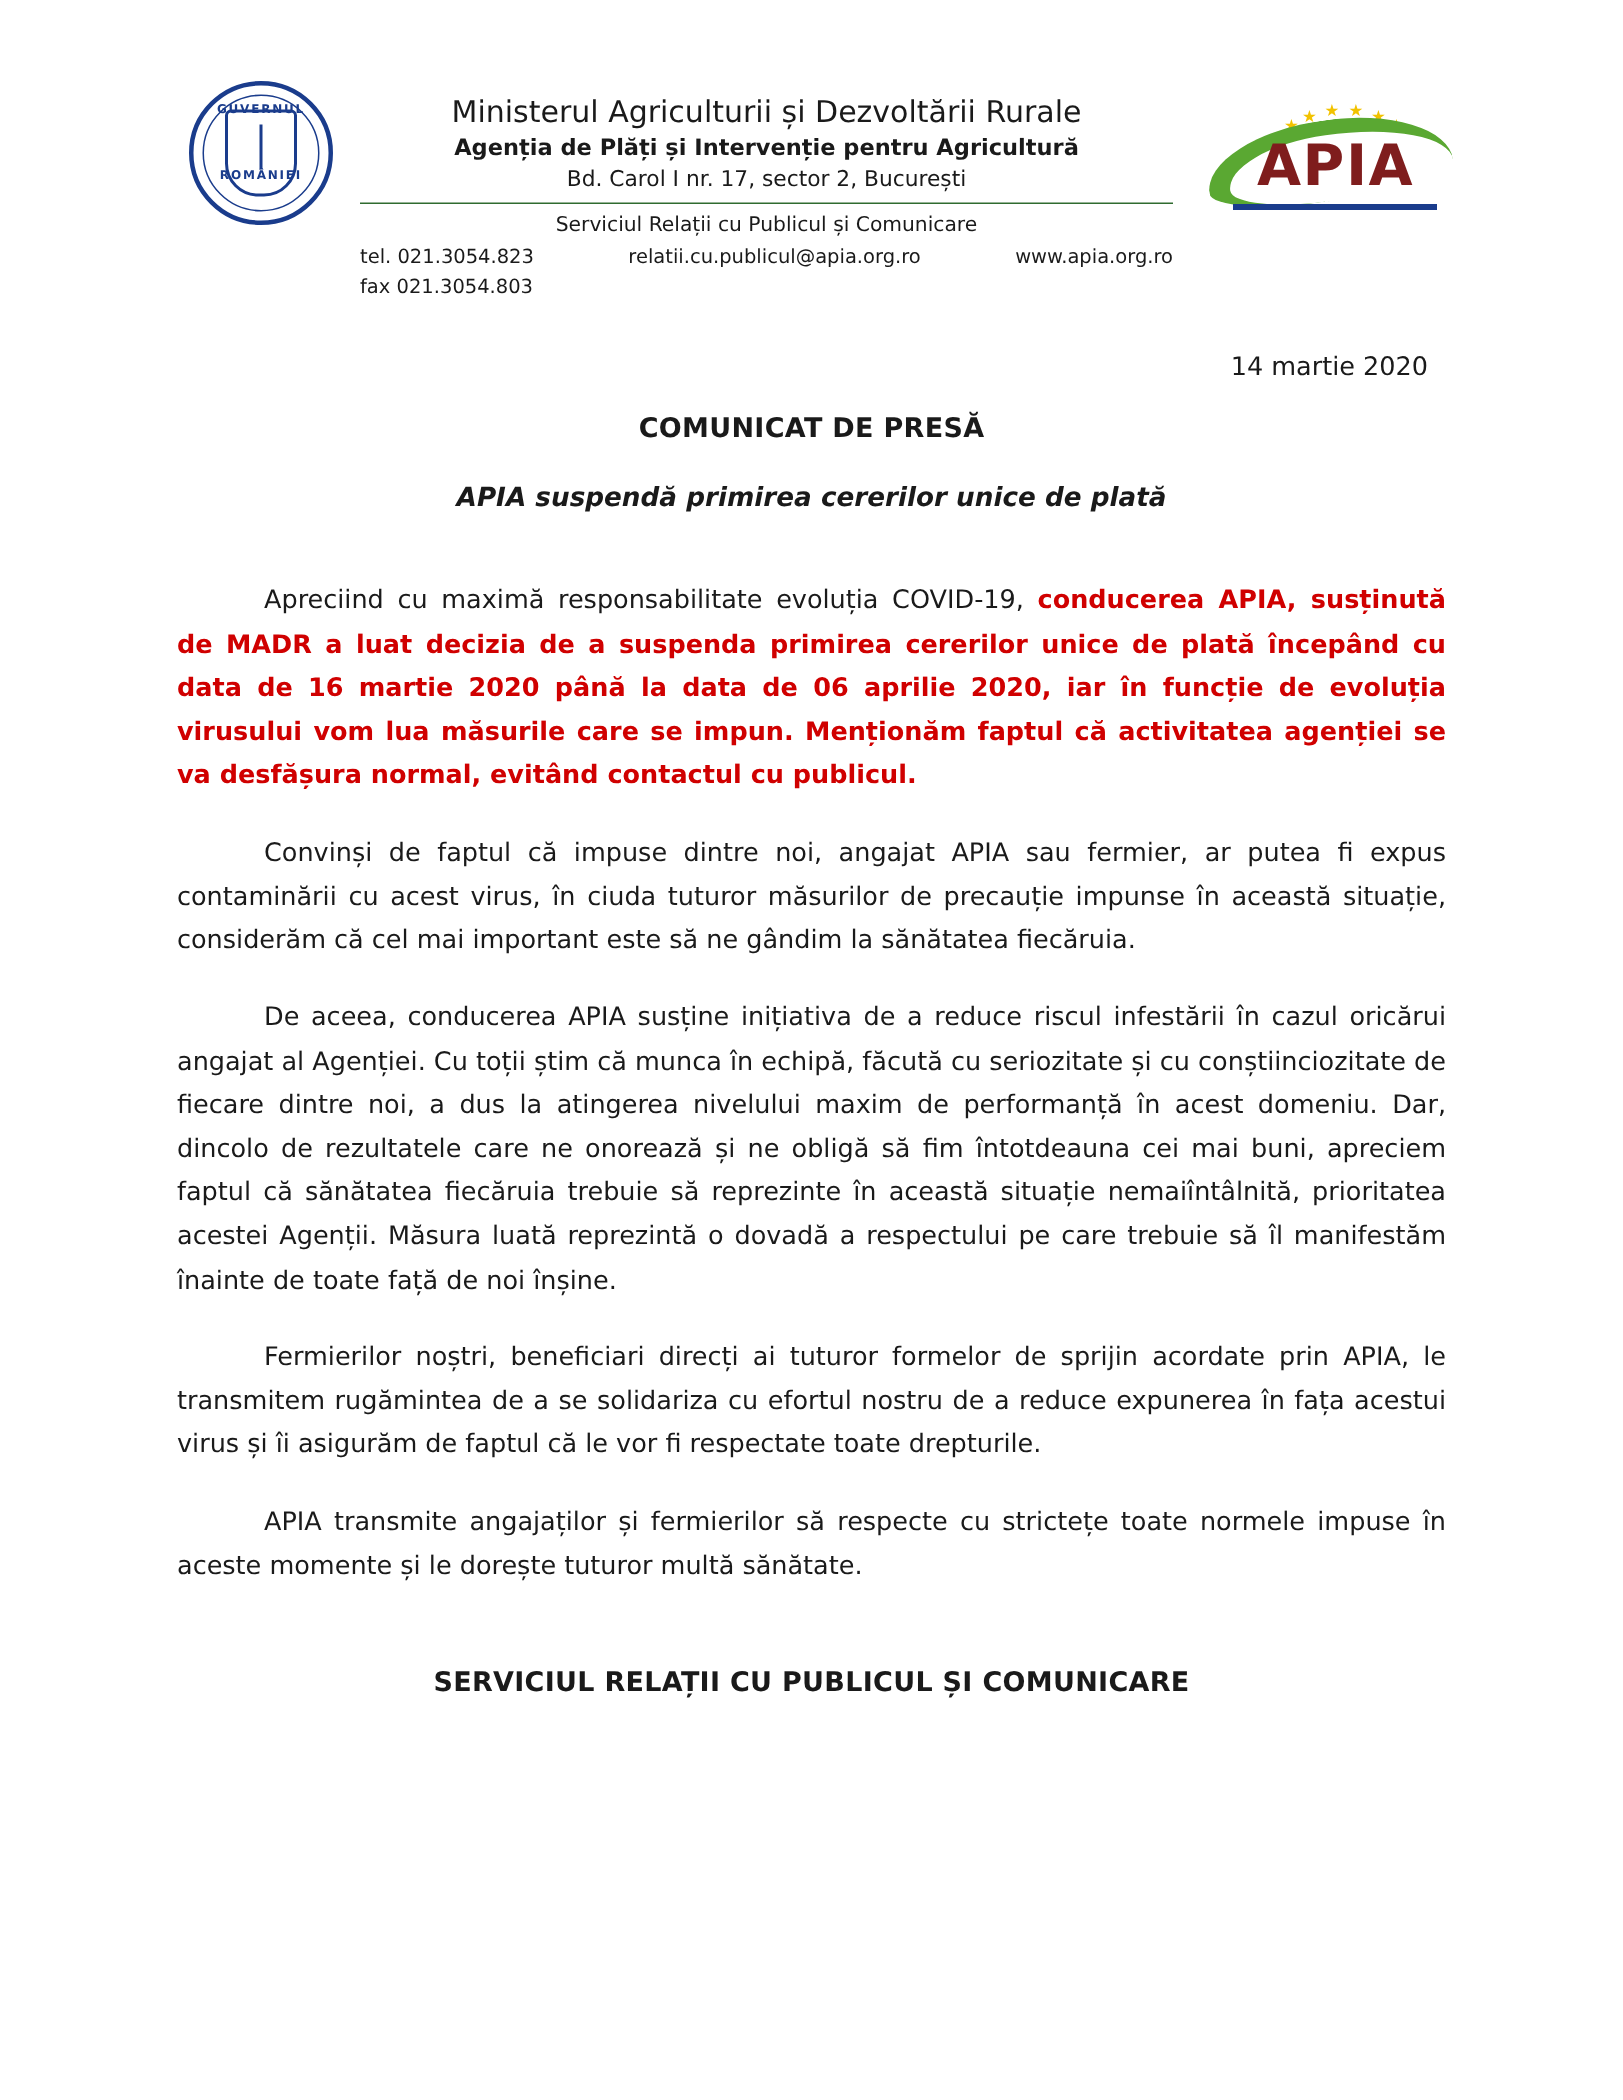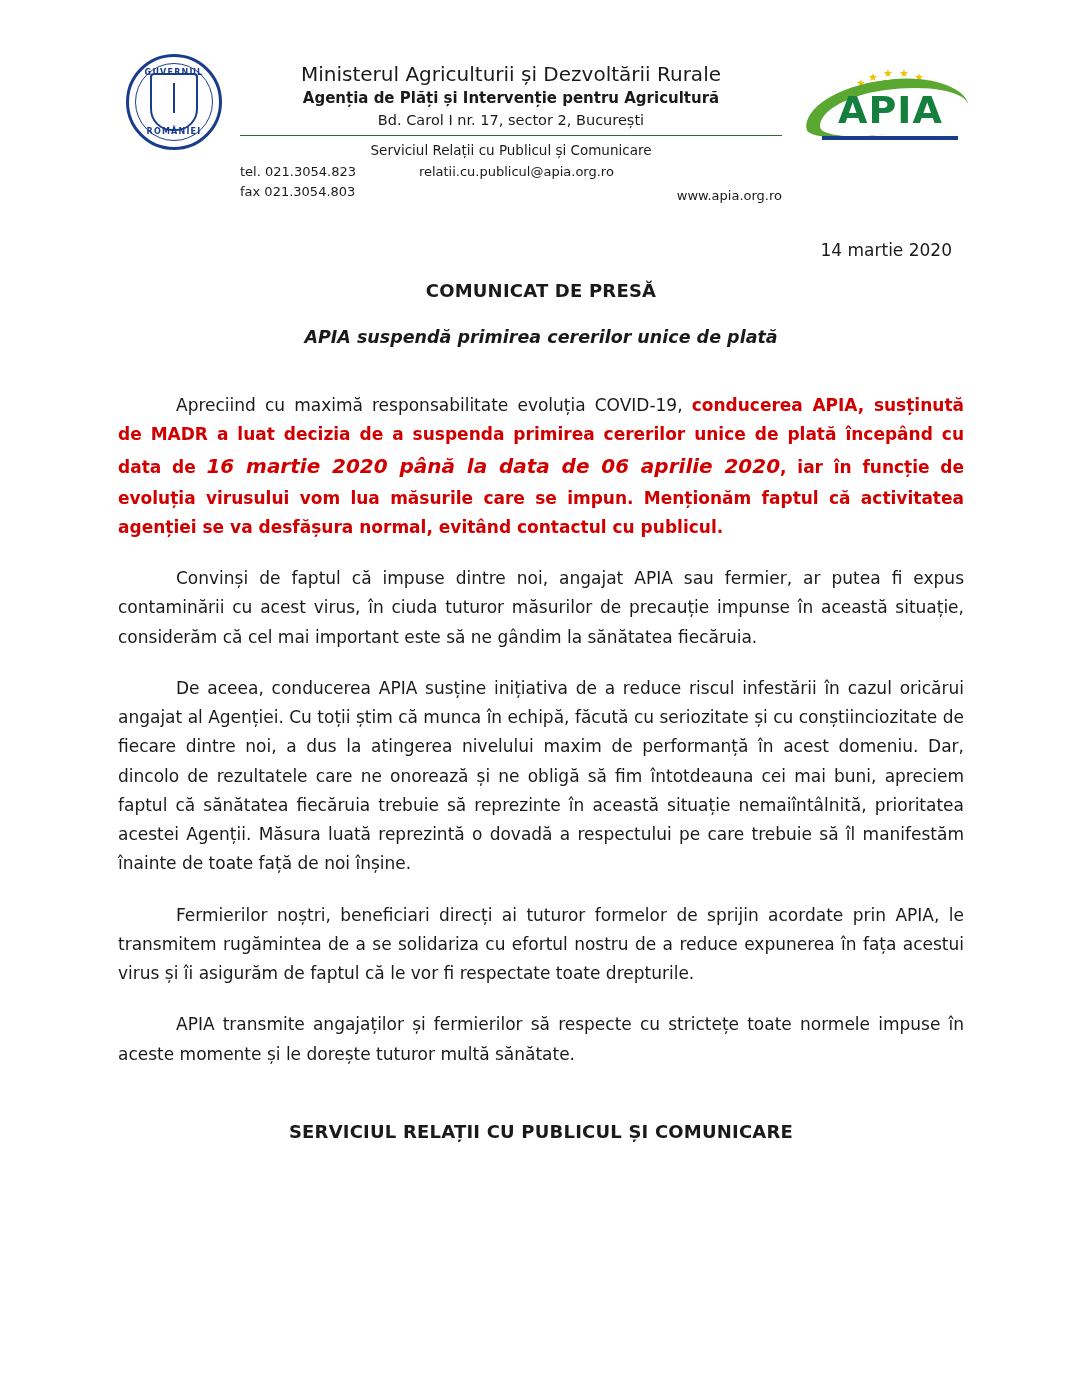--- a/index.html
+++ b/index.html
@@ -73,21 +73,21 @@
   .crest-text-top, .crest-text-bottom {
     position: absolute;
     left: 0; right: 0;
     text-align: center;
     font-size: 8px;
     letter-spacing: 1.2px;
     color: #1a3c8c;
     font-weight: bold;
   }
   .crest-text-top { top: 11px; }
-  .crest-text-bottom { bottom: 11px; }
+  .crest-text-bottom { bottom: 26px; }
 
   .head-center {
     flex: 1 1 auto;
     text-align: center;
     padding-top: 12px;
     line-height: 1.42;
   }
   .head-center .l1 { font-size: 20px; }
   .head-center .l2 { font-size: 15px; font-weight: bold; }
   .head-center .l3 { font-size: 14.5px; }
@@ -99,21 +99,21 @@
   .head-center .l4 { font-size: 13.5px; }
   .contact {
     display: flex;
     justify-content: space-between;
     font-size: 13px;
     line-height: 1.5;
     margin-top: 2px;
   }
   .contact .col { text-align: left; }
   .contact .col.mid { text-align: left; }
-  .contact .col.right { text-align: right; margin-top: 24px; }
+  .contact .col.right { text-align: right; }
 
   .logo {
     width: 172px;
     flex: 0 0 172px;
     padding-top: 18px;
   }
   .apia-logo {
     position: relative;
     width: 160px;
     height: 76px;
@@ -146,21 +146,21 @@
     transform: rotate(-8deg);
   }
   .apia-word {
     position: absolute;
     left: 34px;
     top: 22px;
     font-family: "DejaVu Sans", sans-serif;
     font-weight: bold;
     font-size: 38px;
     letter-spacing: 1px;
-    color: #15803d;
+    color: #7f1d1d;
   }
   .apia-underline {
     position: absolute;
     left: 18px;
     top: 70px;
     width: 136px;
     height: 4px;
     background: #1a3c8c;
   }
 
@@ -196,22 +196,21 @@
   .para.red {
     color: #d00000;
     font-weight: bold;
     margin-top: 44px;
   }
   .para.red .plain {
     color: #1a1a1a;
     font-weight: normal;
   }
   .para.red .big {
-    font-size: 20px;
-    font-style: italic;
+    font-size: 17px;
   }
   .footer {
     text-align: center;
     font-weight: bold;
     font-size: 18px;
     margin-top: 52px;
     letter-spacing: 0.2px;
   }
 </style>
 </head>

